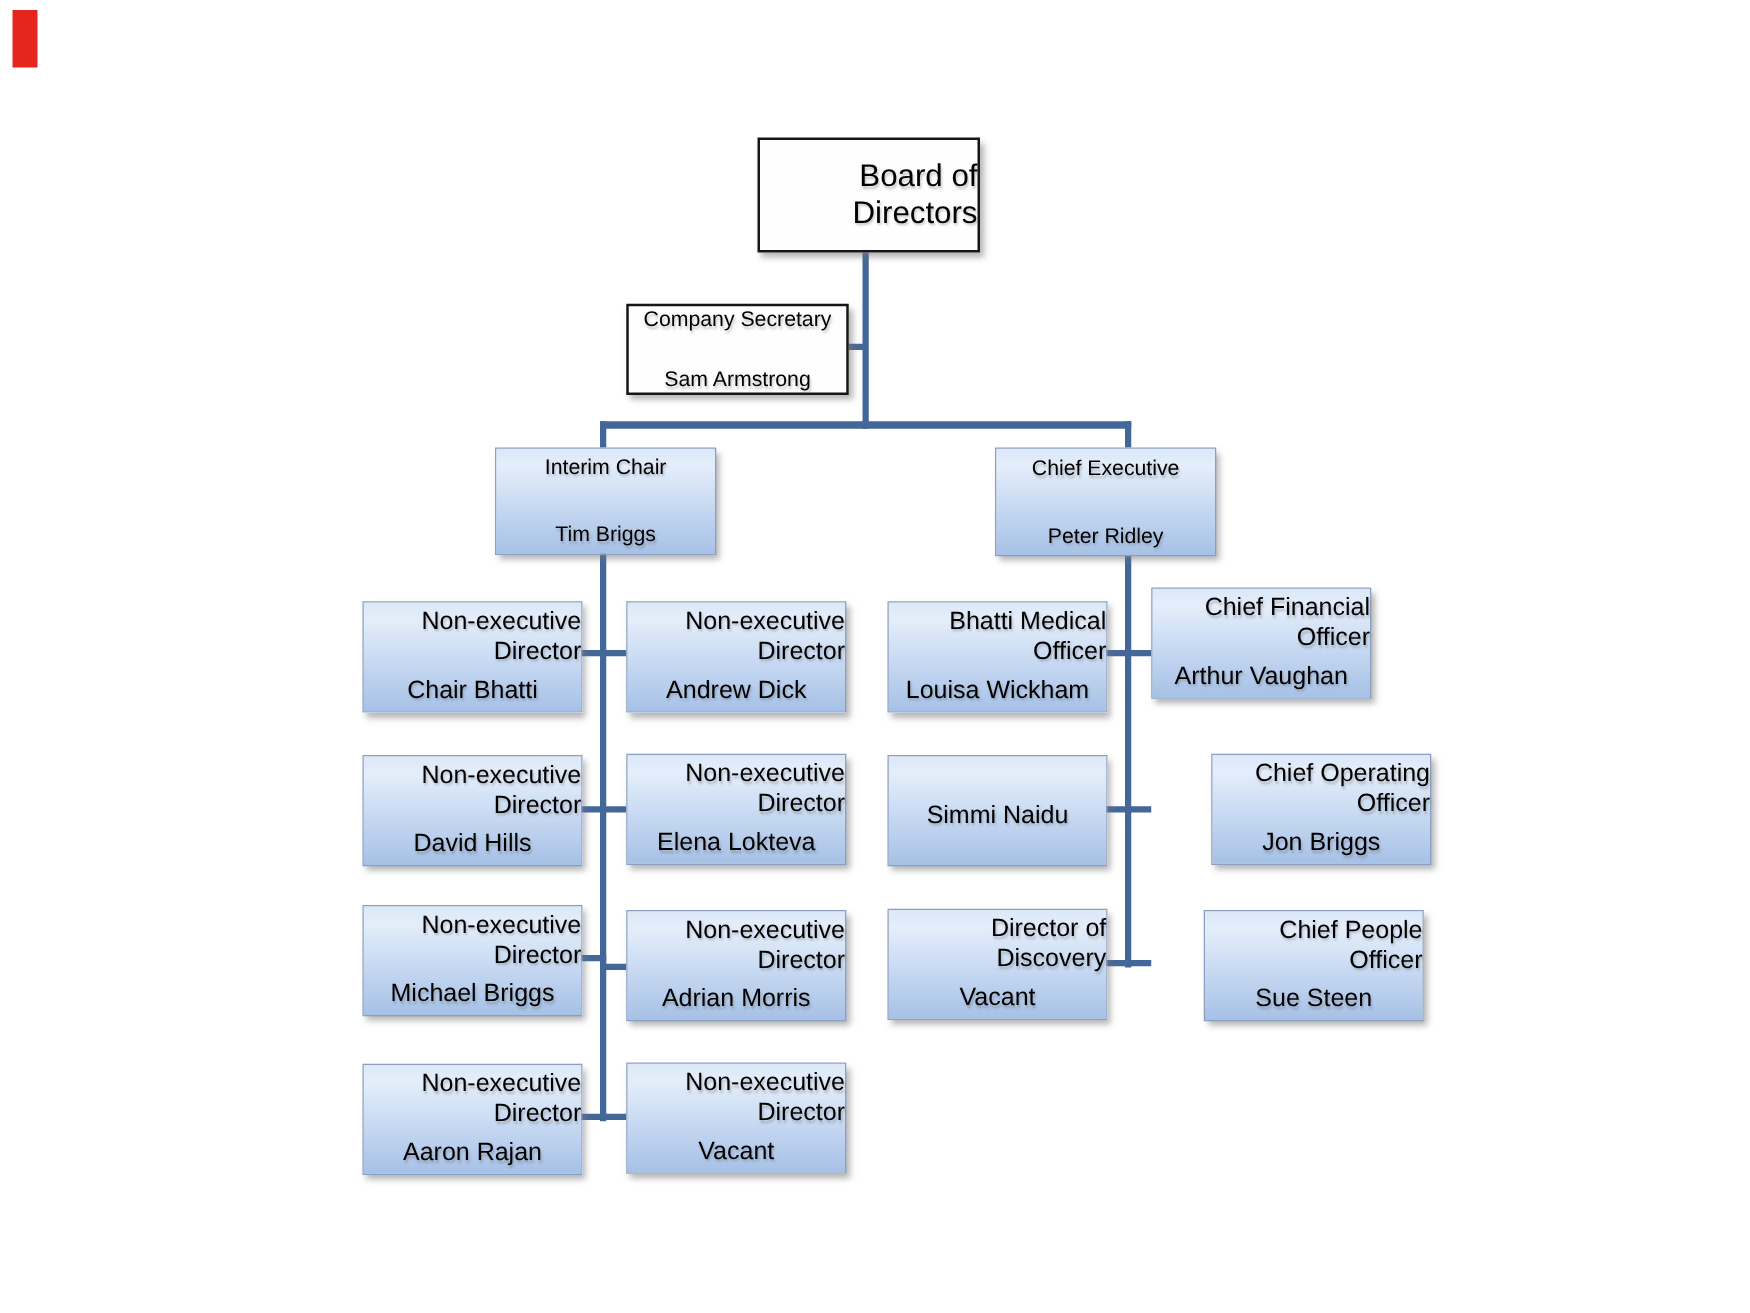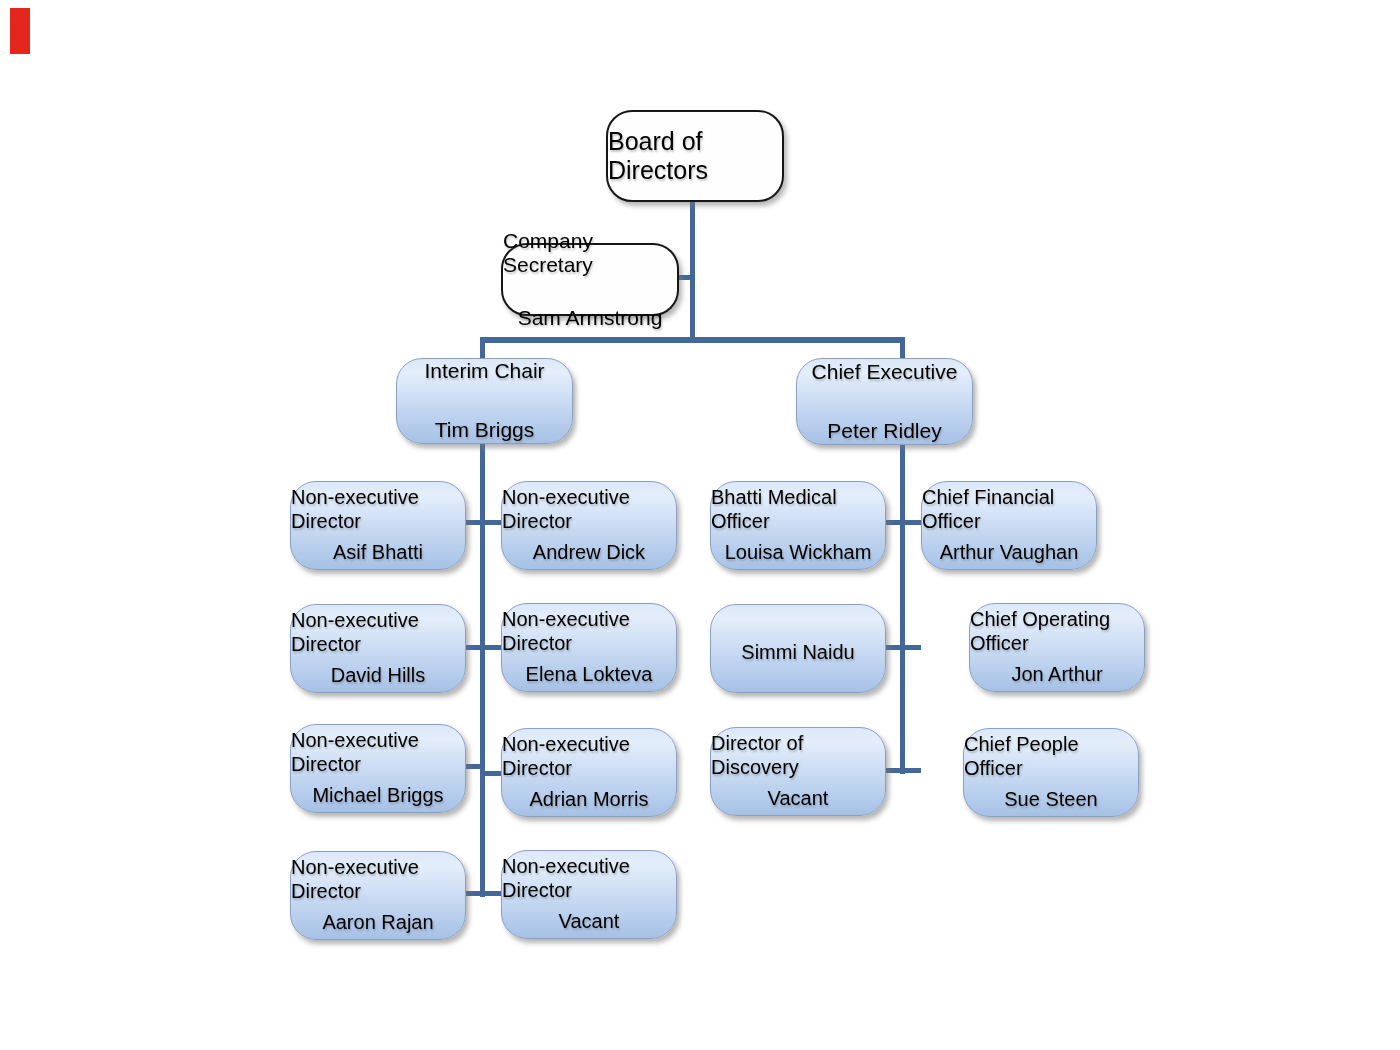--- a/index.html
+++ b/index.html
@@ -4,39 +4,38 @@
 <style>
   html,body{margin:0;padding:0;background:#ffffff;}
   .canvas{
     position:relative;width:1400px;height:1050px;background:#ffffff;overflow:hidden;
     font-family:"Liberation Sans",sans-serif;color:#000;
   }
   .marker{position:absolute;left:10px;top:8px;width:20px;height:46px;}
   .line{position:absolute;background:#44679a;}
   .node{
     position:absolute;display:flex;flex-direction:column;align-items:center;justify-content:center;
-    text-align:left;line-height:1.17;
+    text-align:right;line-height:1.17;
     text-shadow:1px 2px 2px rgba(90,90,90,0.35);
-    border-radius:26px;
   }
   .node.blue{
     background:linear-gradient(180deg,#dce8f8 0%,#e4eefb 16%,#c7d9f2 55%,#a6c1e6 100%);
     border:1.5px solid #8ba0c0;
     box-shadow:3px 4px 5px rgba(120,120,120,0.55);
   }
   .node.white{
     background:#fefefe;
     border:2px solid #161616;
     box-shadow:3px 4px 5px rgba(120,120,120,0.55);
   }
   .node .t{display:block;}
   .node .n{display:block;margin-top:8px;}
   .node .n.wide{margin-top:11px;}
   .f25{font-size:25px;}
-  .f21{font-size:21px;gap:23px;}
+  .f21{font-size:17px;gap:23px;}
   .f20{font-size:20px;}
 </style>
 </head>
 <body>
 
 <div class="canvas">
 
   <div class="marker" style="background: rgb(229, 38, 31);"></div>
 
   <div class="line" style="left: 690px; top: 197px; width: 5px; height: 146px; background: rgb(68, 103, 154);"></div>
@@ -71,21 +70,21 @@
     <span class="n wide">Tim Briggs</span>
   </div>
 
   <div class="node blue f21" style="left:796px;top:358px;width:175px;height:85px;">
     <span class="t">Chief Executive</span>
     <span class="n wide">Peter Ridley</span>
   </div>
 
   <div class="node blue f20" style="left:290px;top:481px;width:174px;height:87px;">
     <span class="t">Non-executive Director</span>
-    <span class="n">Asif Bhatti</span>
+    <span class="n">Chair Bhatti</span>
   </div>
   <div class="node blue f20" style="left:501px;top:481px;width:174px;height:87px;">
     <span class="t">Non-executive Director</span>
     <span class="n">Andrew Dick</span>
   </div>
   <div class="node blue f20" style="left:290px;top:604px;width:174px;height:87px;">
     <span class="t">Non-executive Director</span>
     <span class="n">David Hills</span>
   </div>
   <div class="node blue f20" style="left:501px;top:603px;width:174px;height:87px;">
@@ -106,30 +105,30 @@
   </div>
   <div class="node blue f20" style="left:501px;top:850px;width:174px;height:87px;">
     <span class="t">Non-executive Director</span>
     <span class="n">Vacant</span>
   </div>
 
   <div class="node blue f20" style="left:710px;top:481px;width:174px;height:87px;">
     <span class="t">Bhatti Medical Officer</span>
     <span class="n">Louisa Wickham</span>
   </div>
-  <div class="node blue f20" style="left:921px;top:481px;width:174px;height:87px;">
+  <div class="node blue f20" style="left:921px;top:470px;width:174px;height:87px;">
     <span class="t">Chief Financial Officer</span>
     <span class="n">Arthur Vaughan</span>
   </div>
   <div class="node blue f20" style="left:710px;top:604px;width:174px;height:87px;">
     <span class="n">Simmi Naidu</span>
   </div>
   <div class="node blue f20" style="left:921px;top:603px;width:174px;height:87px;margin-left:48px;">
     <span class="t">Chief Operating Officer</span>
-    <span class="n">Jon Arthur</span>
+    <span class="n">Jon Briggs</span>
   </div>
   <div class="node blue f20" style="left:710px;top:727px;width:174px;height:87px;">
     <span class="t">Director of Discovery</span>
     <span class="n">Vacant</span>
   </div>
   <div class="node blue f20" style="left:921px;top:728px;width:174px;height:87px;margin-left:42px;">
     <span class="t">Chief People Officer</span>
     <span class="n">Sue Steen</span>
   </div>
 

